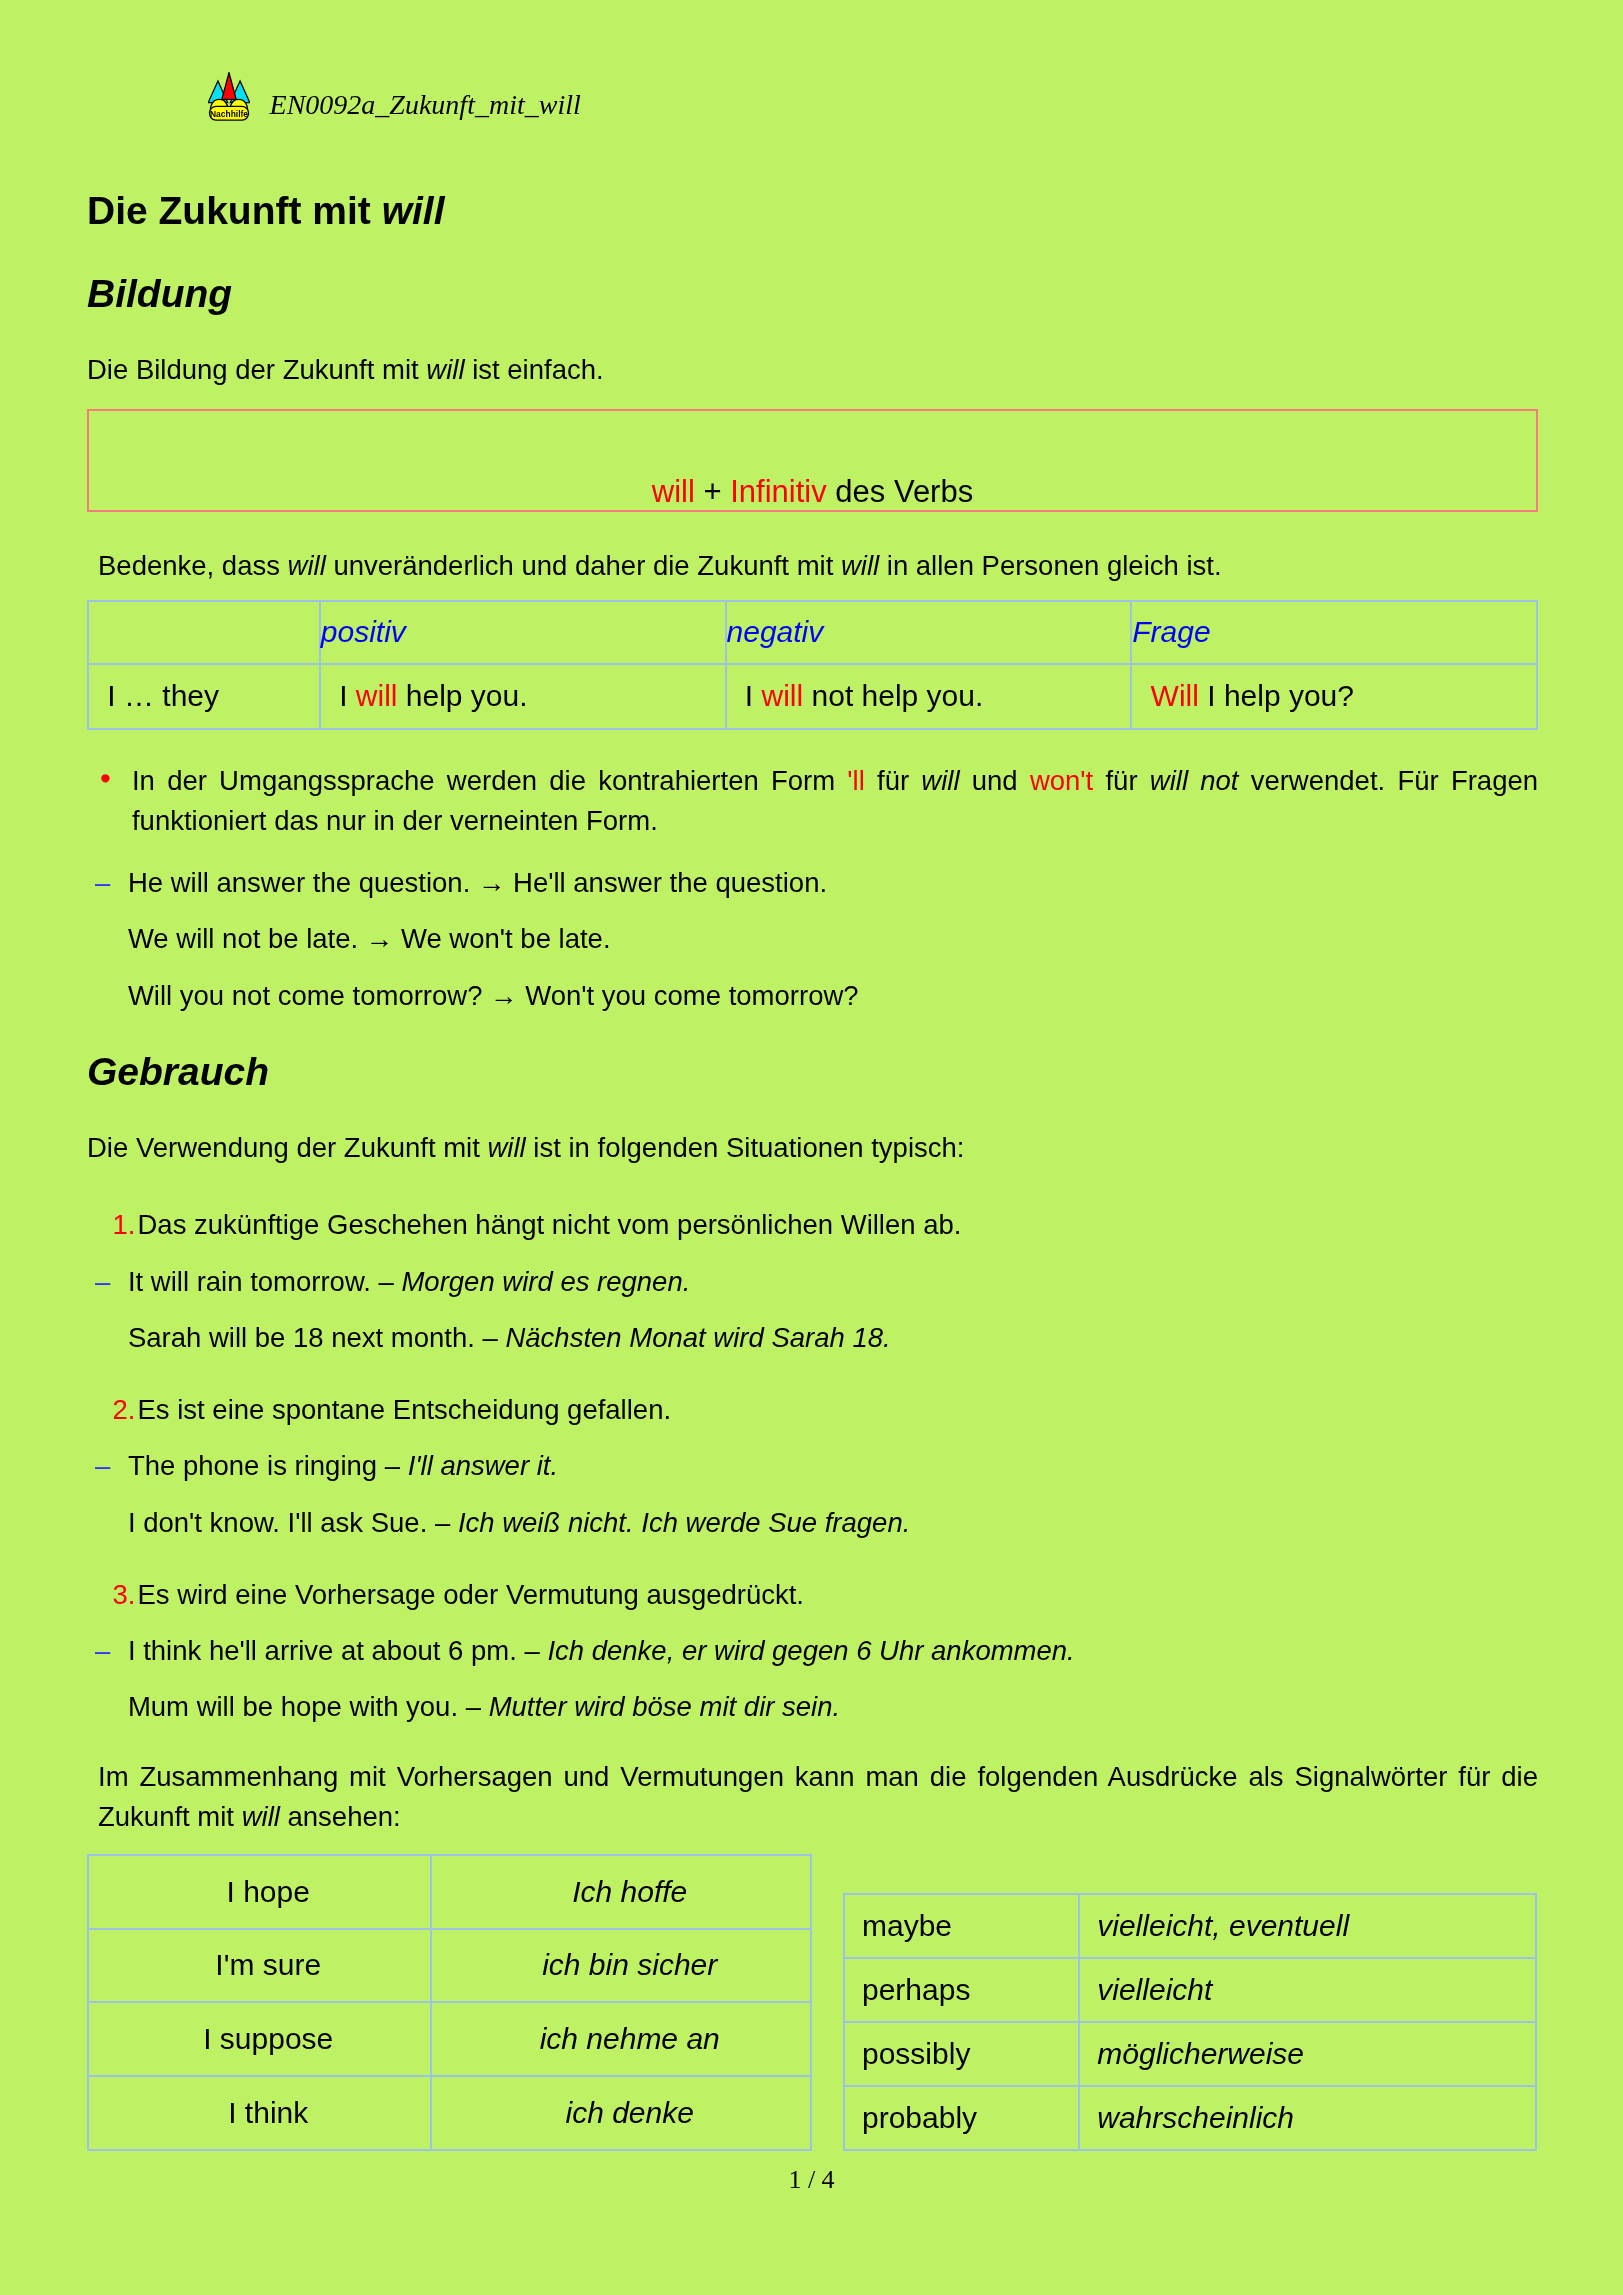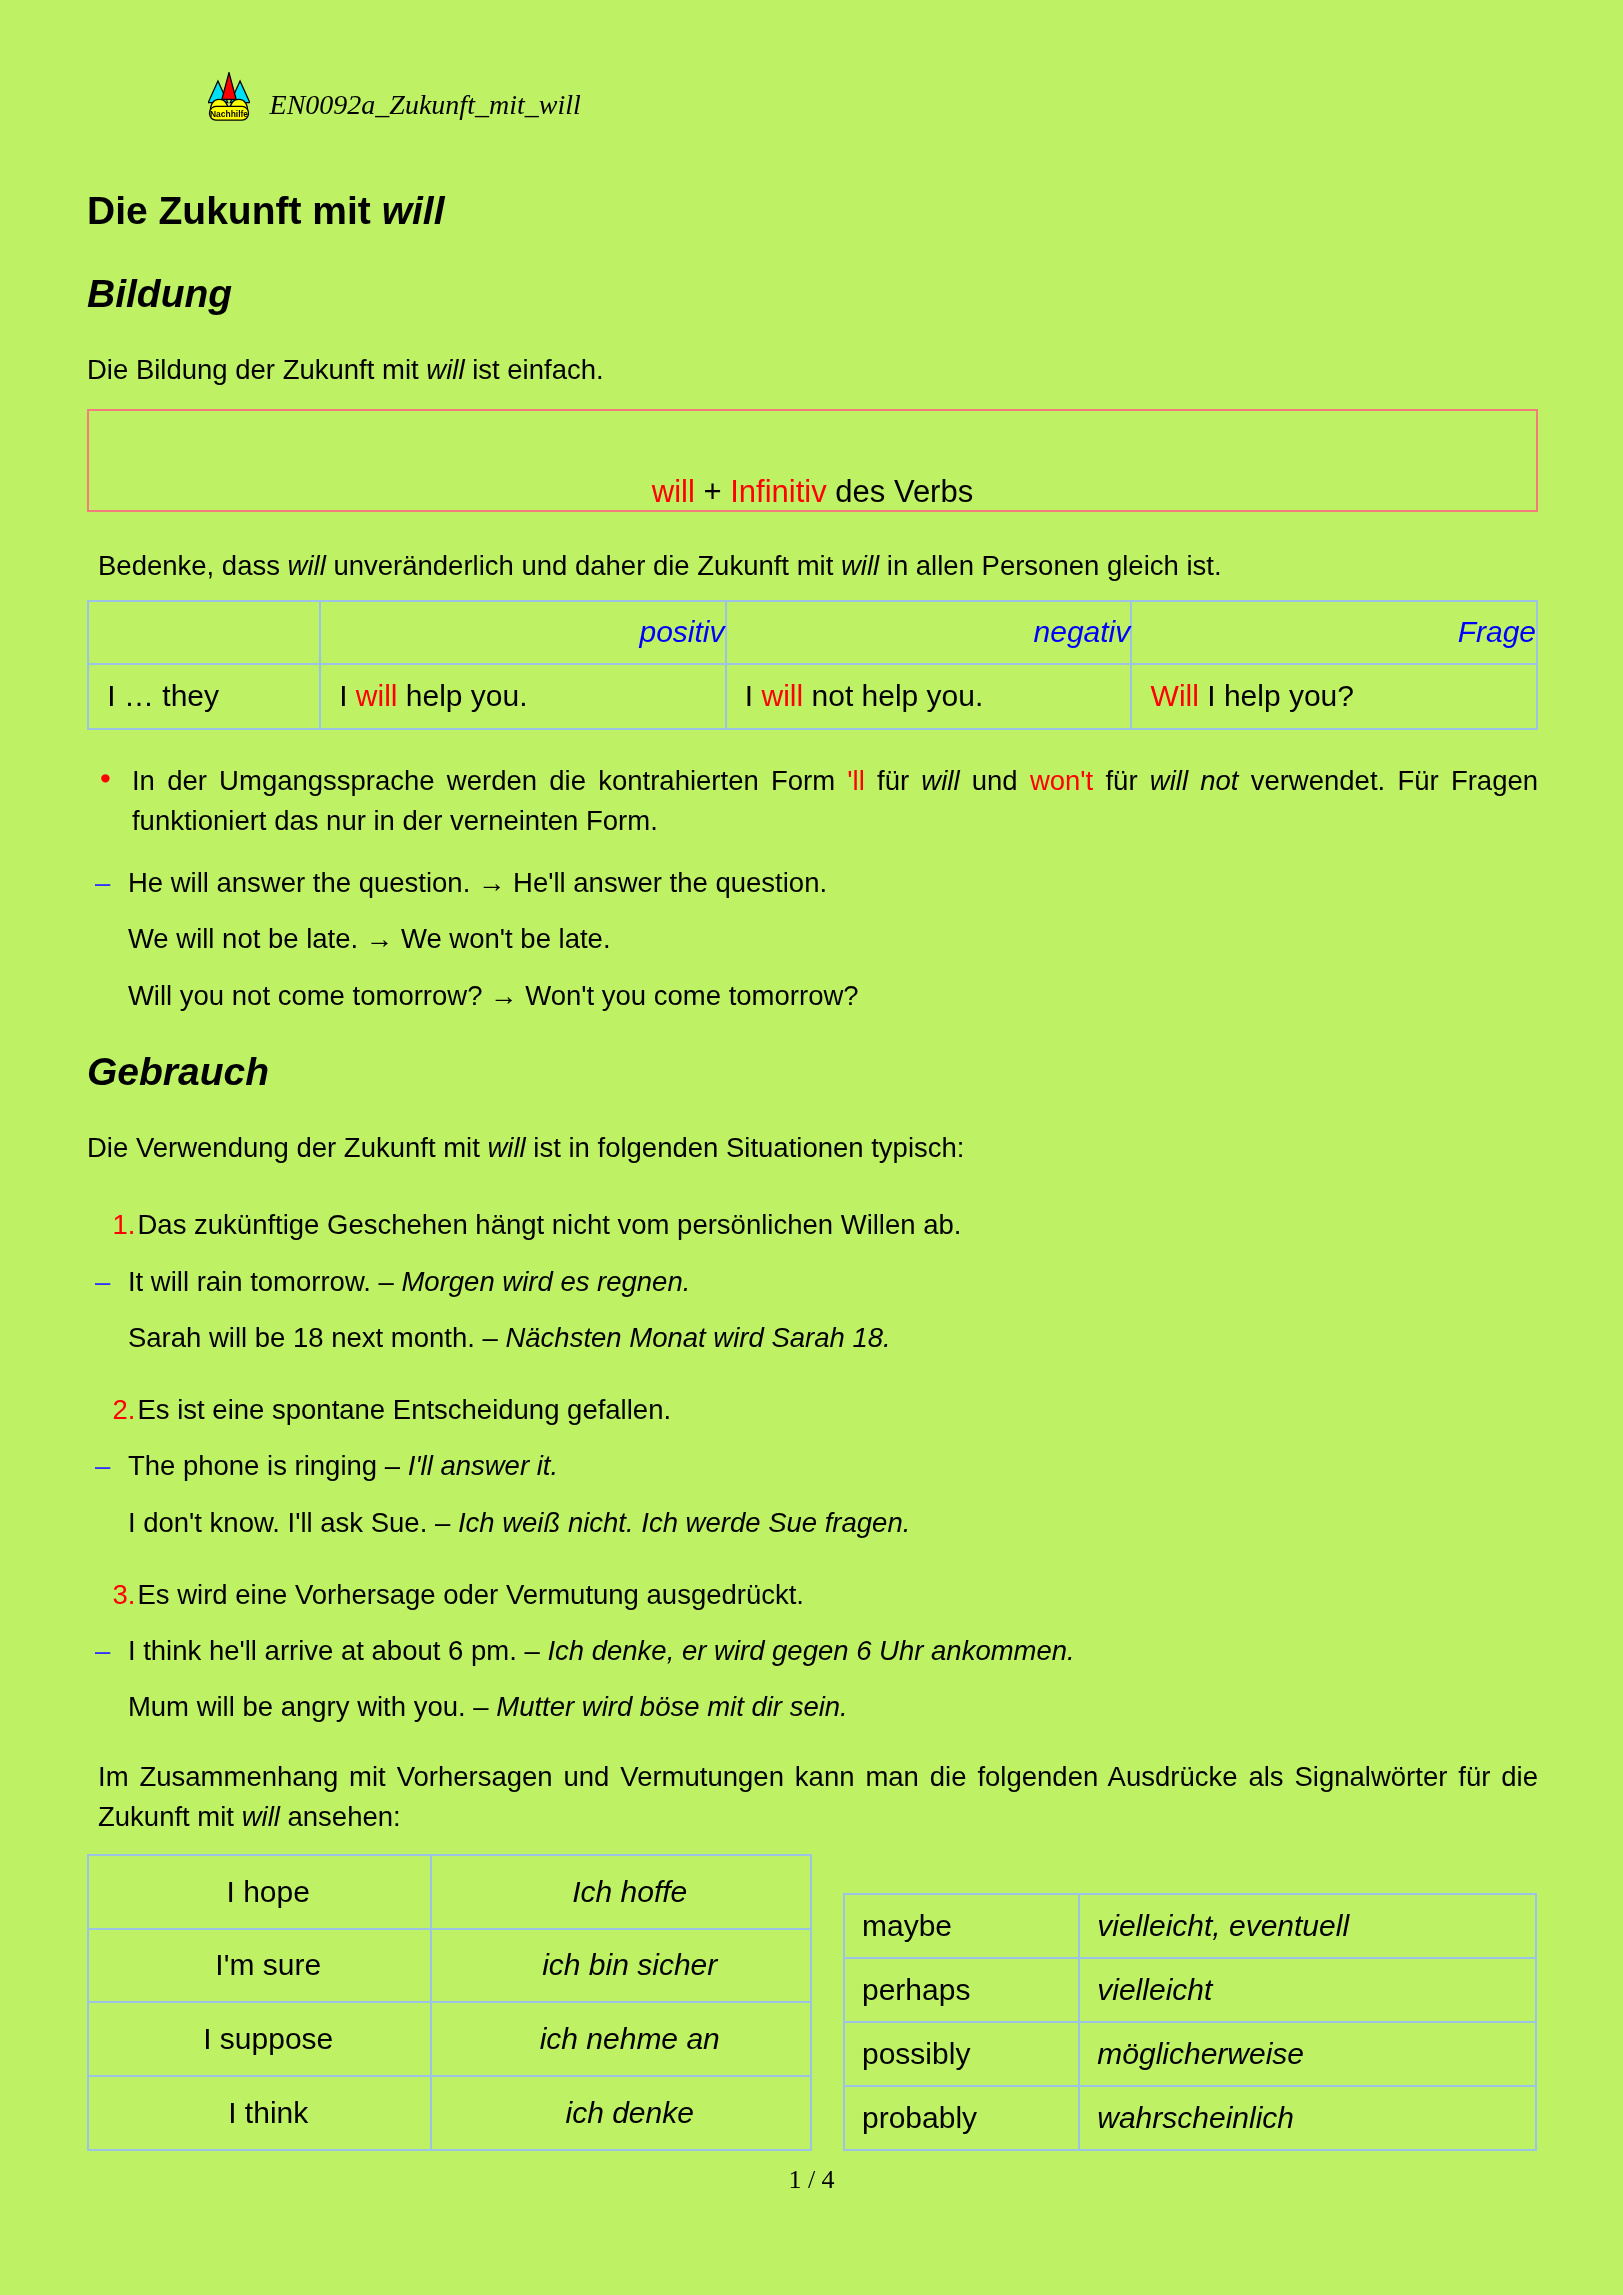--- a/index.html
+++ b/index.html
@@ -26,21 +26,21 @@
 
   
   .formula-box {
     margin-top:18.3px; border:2px solid #f47c7c; height:103px;
     display:flex; align-items:flex-end; justify-content:center; font-size:31px;
   }
 
   
   table.conj { width:100%; border-collapse:collapse; margin-top:13px; }
   table.conj th, table.conj td { border:2px solid #9cc2e5; }
-  table.conj th { height:63px; color:#0000ff; font-style:italic; font-weight:normal; font-size:30px; text-align:right; }
+  table.conj th { height:63px; color:#0000ff; font-style:italic; font-weight:normal; font-size:30px; text-align:left; }
   table.conj td { height:65px; padding-left:18.3px; font-size:30px; text-align:left; }
 
   
   .bullet-row { display:flex; margin-top:31px; }
   .bullet-row .marker { flex:0 0 21.6px; margin-left:12.4px; color:#ff0000; font-size:19.6px; padding-top:5.2px; }
   .bullet-row .txt { flex:1; line-height:1.48; }
 
   .example { display:flex; margin-top:26px; line-height:1.1; }
   .example .marker { flex:0 0 33px; margin-left:7.9px; color:#3333ff; }
   .example .txt { flex:1; }
@@ -174,21 +174,21 @@
     <div class="num-item">
       <span class="marker">3.</span>
       <p class="txt">Es wird eine Vorhersage oder Vermutung ausgedrückt.</p>
     </div>
     <div class="example">
       <span class="marker">–</span>
       <p class="txt"><span>I think he'll arrive at about 6 pm. – </span><span class="it">Ich denke, er wird gegen 6 Uhr ankommen.</span></p>
     </div>
     <div class="example">
       <span class="marker"></span>
-      <p class="txt"><span>Mum will be angry with you. – </span><span class="it">Mutter wird böse mit dir sein.</span></p>
+      <p class="txt"><span>Mum will be hope with you. – </span><span class="it">Mutter wird böse mit dir sein.</span></p>
     </div>
 
     <p class="para justify"><span>Im Zusammenhang mit Vorhersagen und Vermutungen kann man die folgenden Ausdrücke als Signalwörter für die Zukunft mit </span><span class="it">will</span><span> ansehen:</span></p>
 
     <div class="signal-tables">
       <table class="signal left">
         <colgroup>
             <col style="width:47.5%">
             <col style="width:52.5%">
           </colgroup>

